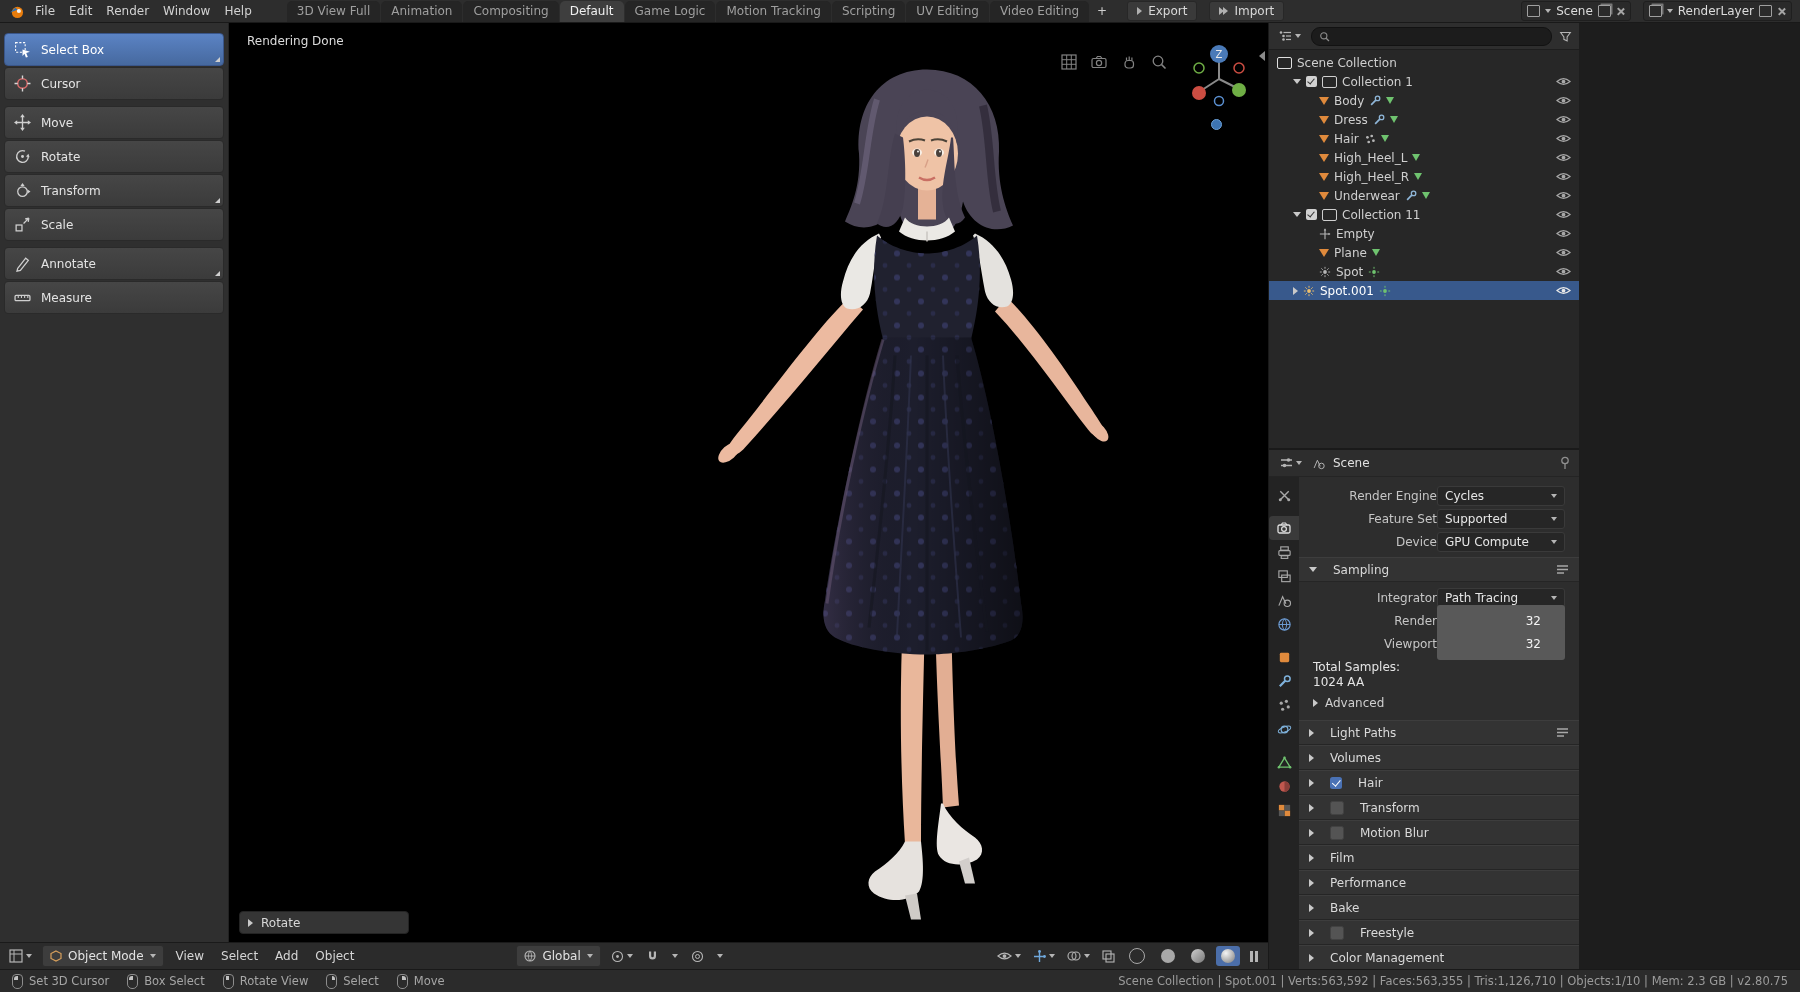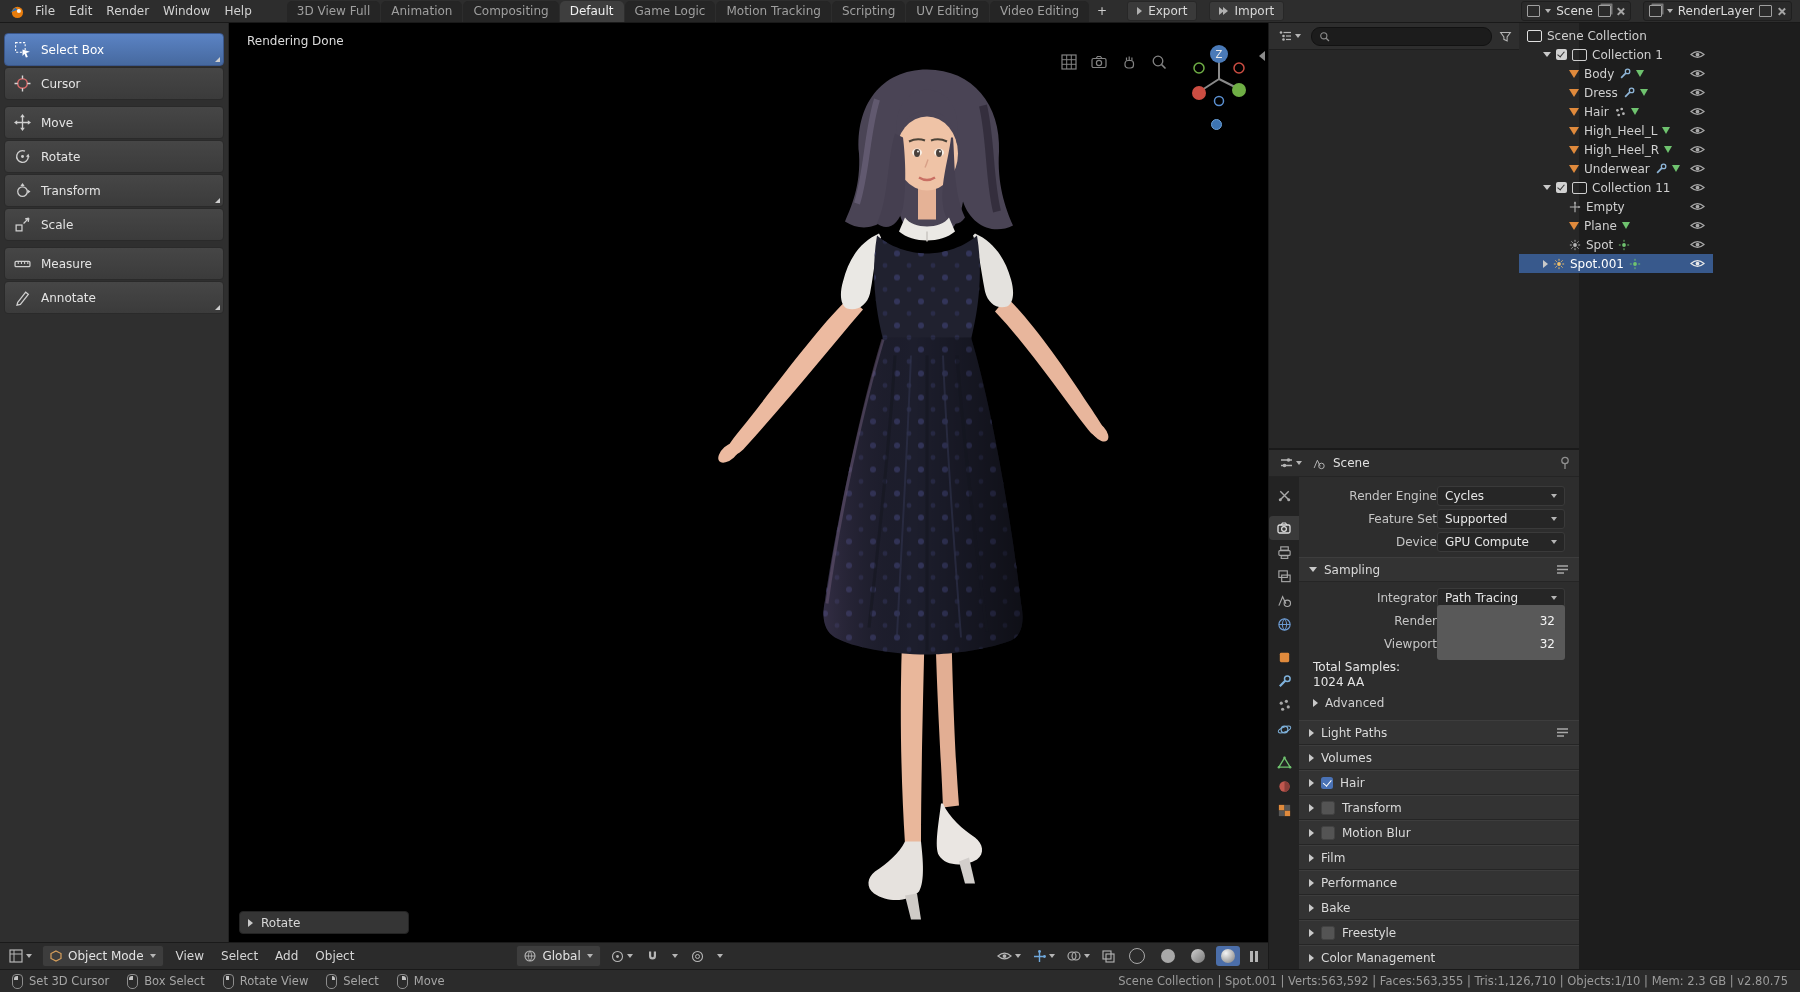--- a/index.html
+++ b/index.html
@@ -60,21 +60,21 @@
   .sph.wire{border:1.5px solid #a8a8a8;background:transparent;}
   .sph.solid{background:#a8a8a8;}
   .sph.mat{background:linear-gradient(135deg,#cecece,#787878);}
   .sph.rend{background:radial-gradient(circle at 35% 30%,#f4f4f4,#7a7a7a);}
   .shade-btn{padding:3px 5px;border-radius:3px;display:flex;}
   .shade-btn.active{background:#4b6ea9;}
   .pause{display:flex;gap:2.5px;padding:0 4px;}
   .pause i{width:3px;height:11px;background:#b5b5b5;display:block;}
   
   .rightcol{width:310px;display:flex;flex-direction:column;flex:none;background:#272727;border-left:1px solid #191919;}
-  .outliner{height:425px;display:flex;flex-direction:row;flex:none;}
+  .outliner{height:425px;display:flex;flex-direction:column;flex:none;}
   .o-head{height:26px;background:#2e2e2e;border-bottom:1px solid #1e1e1e;display:flex;align-items:center;gap:7px;padding:0 7px;flex:none;}
   .searchbox{flex:1;height:17px;background:#1c1c1c;border:1px solid #121212;border-radius:9px;display:flex;align-items:center;gap:5px;padding:0 7px;}
   .searchbox input{flex:1;background:transparent;border:none;outline:none;color:#ddd;font-size:11px;font-family:inherit;min-width:0;}
   .o-body{flex:1;padding-top:3px;}
   .orow{height:19px;display:flex;align-items:center;gap:5px;padding:0 8px;color:#cfcfcf;}
   .orow.sel{background:#38598c;color:#fff;}
   .ind1{padding-left:24px;}
   .ind2{padding-left:50px;}
   .ochk{width:11px;height:11px;background:#d2d2d2;border-radius:2px;position:relative;flex:none;}
   .ochk::after{content:"";position:absolute;left:3px;top:0.5px;width:3px;height:6px;border:solid #333;border-width:0 1.8px 1.8px 0;transform:rotate(40deg);}
@@ -89,22 +89,22 @@
   .p-body{flex:1;display:flex;min-height:0;}
   .p-tabs{width:30px;background:#232323;padding-top:6px;display:flex;flex-direction:column;flex:none;}
   .ptab{height:24px;display:flex;align-items:center;justify-content:center;}
   .ptab.active{background:#3a3a3a;border-radius:4px 0 0 4px;}
   .ptab.gap{margin-top:9px;}
   .p-content{flex:1;min-width:0;}
   .pfields{padding:7px 0 4px 0;}
   .prow{display:flex;align-items:center;height:23px;padding-right:14px;}
   .plabel{width:138px;text-align:right;color:#c6c6c6;flex:none;}
   .dfield{flex:1;height:18px;background:#262626;border:1px solid #3a3a3a;border-radius:3px;display:flex;align-items:center;justify-content:space-between;padding:0 7px;color:#e6e6e6;min-width:0;}
-  .nfield{flex:1;height:32px;background:#595959;border-radius:3px;display:flex;align-items:center;justify-content:flex-end;padding:0 10px;color:#f4f4f4;}
-  .psec{height:23px;display:flex;align-items:center;gap:7px;background:#333;border-top:1px solid #3d3d3d;border-bottom:1px solid #252525;padding:0 10px;color:#dadada;}
+  .nfield{flex:1;height:32px;background:#595959;border-radius:3px;display:flex;align-items:center;justify-content:flex-end;padding:0 24px;color:#f4f4f4;}
+  .psec{height:23px;display:flex;align-items:center;gap:16px;background:#333;border-top:1px solid #3d3d3d;border-bottom:1px solid #252525;padding:0 10px;color:#dadada;}
   .tsamp{padding:5px 0 2px 14px;color:#e5e5e5;line-height:15px;}
   .advrow{height:22px;display:flex;align-items:center;gap:7px;padding-left:14px;color:#cfcfcf;}
   .cb{width:12px;height:12px;border-radius:2.5px;flex:none;position:relative;}
   .cb.on{background:#4a72b5;}
   .cb.on::after{content:"";position:absolute;left:3.5px;top:1px;width:3.5px;height:6.5px;border:solid #fff;border-width:0 1.8px 1.8px 0;transform:rotate(40deg);}
   .cb.off{background:#545454;border:1px solid #424242;}
   
   .statusbar{height:22px;background:#2b2b2b;border-top:1px solid #191919;display:flex;align-items:center;gap:18px;padding:0 12px;flex:none;color:#a6a6a6;font-size:11.5px;}
   .hint{display:flex;align-items:center;gap:6px;}
   .mouse{width:9px;height:13px;border:1px solid #8d8d8d;border-radius:4px 4px 5px 5px;position:relative;flex:none;}
@@ -217,32 +217,32 @@
             </div>
             <div class="tool">
               <svg class="ticon" viewBox="0 0 16 16">
                   <rect x="2" y="8.5" width="5.5" height="5.5" fill="none" stroke="#cfcfcf" stroke-width="1.2"></rect>
                   <path d="M9 7 L14 2 M14 2 L10.5 2.6 M14 2 L13.4 5.5" fill="none" stroke="#cfcfcf" stroke-width="1.2"></path>
                 </svg>
               <span>Scale</span>
             </div>
           </div>
           <div class="tgroup">
+            <div class="tool subtool">
+              <svg class="ticon" viewBox="0 0 16 16">
+                  <path d="M3.5 12.5 L11 3 L13.5 5 L6 14.5 L2.8 15.2 Z" fill="none" stroke="#cfcfcf" stroke-width="1.2"></path>
+                </svg>
+              <span>Annotate</span>
+            </div>
             <div class="tool">
               <svg class="ticon" viewBox="0 0 16 16">
                   <rect x="1" y="6" width="14" height="5" rx="1" fill="none" stroke="#cfcfcf" stroke-width="1.2"></rect>
                   <path d="M4 6 v2.5 M7 6 v2.5 M10 6 v2.5 M13 6 v2.5" stroke="#cfcfcf" stroke-width="1"></path>
                 </svg>
               <span>Measure</span>
-            </div>
-            <div class="tool subtool">
-              <svg class="ticon" viewBox="0 0 16 16">
-                  <path d="M3.5 12.5 L11 3 L13.5 5 L6 14.5 L2.8 15.2 Z" fill="none" stroke="#cfcfcf" stroke-width="1.2"></path>
-                </svg>
-              <span>Annotate</span>
             </div>
           </div>
         </div>
 
         <div class="canvas" actable="true">
           <div class="render-status">Rendering Done</div>
 
           <svg class="character" viewBox="0 0 420 875">
             <defs>
               <pattern id="dotpat" width="24" height="24" patternUnits="userSpaceOnUse">

